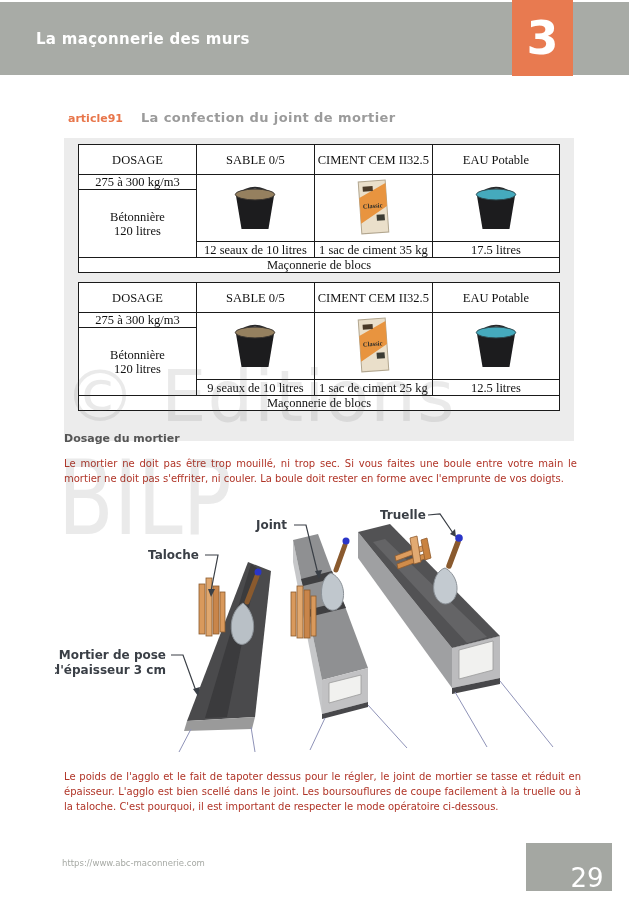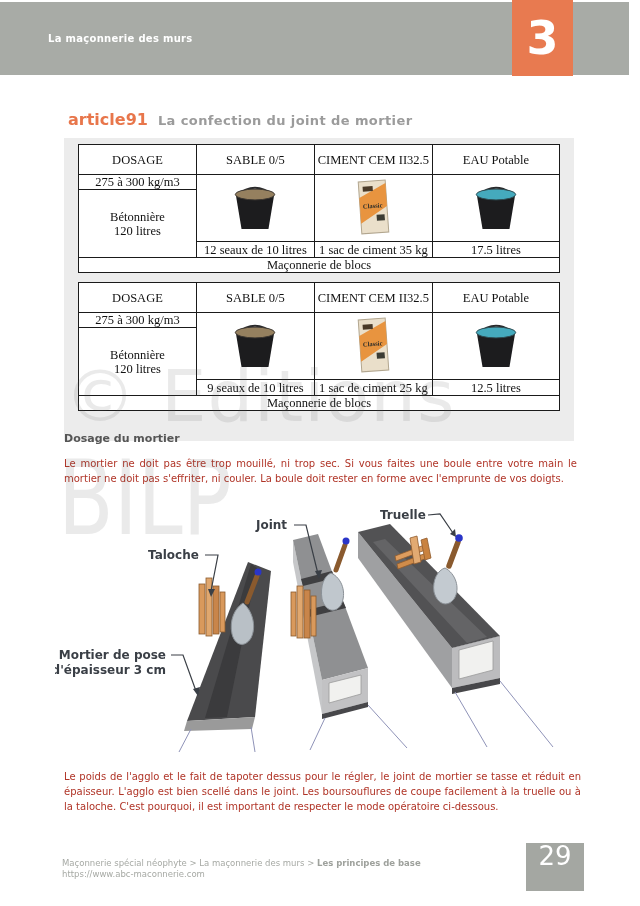--- a/index.html
+++ b/index.html
@@ -3,27 +3,27 @@
 <meta charset="utf-8">
 <style>
   html,body{margin:0;padding:0;}
   body{
     width:640px;height:906px;position:relative;overflow:hidden;
     background:#ffffff;font-family:"DejaVu Sans",sans-serif;
   }
   
   .banner{position:absolute;left:0;top:2px;width:629px;height:73px;background:#a8aba6;
           display:flex;align-items:center;}
-  .banner-title{padding-left:48px;color:#ffffff;font-weight:bold;font-size:10px;letter-spacing:.3px;}
+  .banner-title{padding-left:36px;color:#ffffff;font-weight:bold;font-size:15px;letter-spacing:.3px;}
   .chapter-box{position:absolute;left:512px;top:0;width:61px;height:76px;background:#e87a50;
                display:flex;align-items:center;justify-content:center;}
   .chapter-box span{color:#ffffff;font-weight:bold;font-size:46px;line-height:1;}
   
   .article-heading{position:absolute;left:68px;top:110px;display:flex;align-items:baseline;}
-  .article-tag{color:#e8764b;font-weight:bold;font-size:16px;margin-right:10px;}
+  .article-tag{color:#e8764b;font-weight:bold;font-size:11px;margin-right:18px;}
   .article-title{color:#9b9b9b;font-weight:bold;font-size:13px;letter-spacing:.4px;}
   
   .panel{position:absolute;left:64px;top:138px;width:510px;height:303px;background:#ececec;}
   table.dosage{position:absolute;left:14px;width:482px;border-collapse:collapse;table-layout:fixed;
                font-family:"Liberation Serif",serif;font-size:12.5px;color:#111;text-align:center;}
   table.dosage td,table.dosage th{border:1px solid #1a1a1a;padding:0 2px;font-weight:normal;
                vertical-align:middle;line-height:1.12;background:#ffffff;}
   table.dosage{border:1px solid #1a1a1a;}
   .t1{top:6px;}
   .t2{top:144px;}
@@ -44,22 +44,22 @@
   
   .para{position:absolute;color:#b03427;font-size:10px;line-height:15px;text-align:justify;}
   .para1{left:64px;top:456px;width:513px;}
   .para2{left:64px;top:769px;width:517px;}
   
   .illus{position:absolute;left:55px;top:498px;width:580px;height:270px;}
   .illus text{font-family:"DejaVu Sans",sans-serif;font-size:12px;font-weight:bold;fill:#3a3f46;}
   
   .footer-text{position:absolute;left:62px;top:858px;font-size:8.5px;color:#a6a9a4;line-height:11px;}
   .footer-text b{color:#9ea19c;}
-  .page-box{position:absolute;left:526px;top:843px;width:58px;height:48px;background:#a4a7a2;
-            display:flex;align-items:flex-start;justify-content:center;}
+  .page-box{position:absolute;left:526px;top:843px;width:50px;height:48px;background:#a4a7a2;
+            display:flex;align-items:flex-end;justify-content:center;padding-left:36px;}
   .page-box span{color:#ffffff;font-size:26px;line-height:1;}
 </style>
 </head>
 <body>
 
 <div class="banner">
   <div class="banner-title">La maçonnerie des murs</div>
 </div>
 <div class="chapter-box">
   <span>3</span>
@@ -272,21 +272,20 @@
   <text x="93" y="61">Taloche</text>
   <text x="201" y="31">Joint</text>
   <text x="325" y="21">Truelle</text>
   <text x="111" y="161" text-anchor="end">Mortier de pose</text>
   <text x="111" y="176" text-anchor="end">d'épaisseur 3 cm</text>
 </svg>
 
 <div class="para para2">Le poids de l'agglo et le fait de tapoter dessus pour le régler, le joint de mortier se tasse et réduit en épaisseur. L'agglo est bien scellé dans le joint. Les boursouflures de coupe facilement à la truelle ou à la taloche. C'est pourquoi, il est important de respecter le mode opératoire ci-dessous.</div>
 
 <div class="footer-text">
-  <div><span>Maçonnerie spécial néophyte &gt; La maçonnerie des murs &gt; </span><b>Les principes de base</b></div>
   <div>https://www.abc-maconnerie.com</div>
 </div>
 <div class="page-box">
   <span>29</span>
 </div>
 
 <div class="watermark">
   <div class="wm1">© Editions</div>
   <div class="wm2">BILP</div>
 </div>

